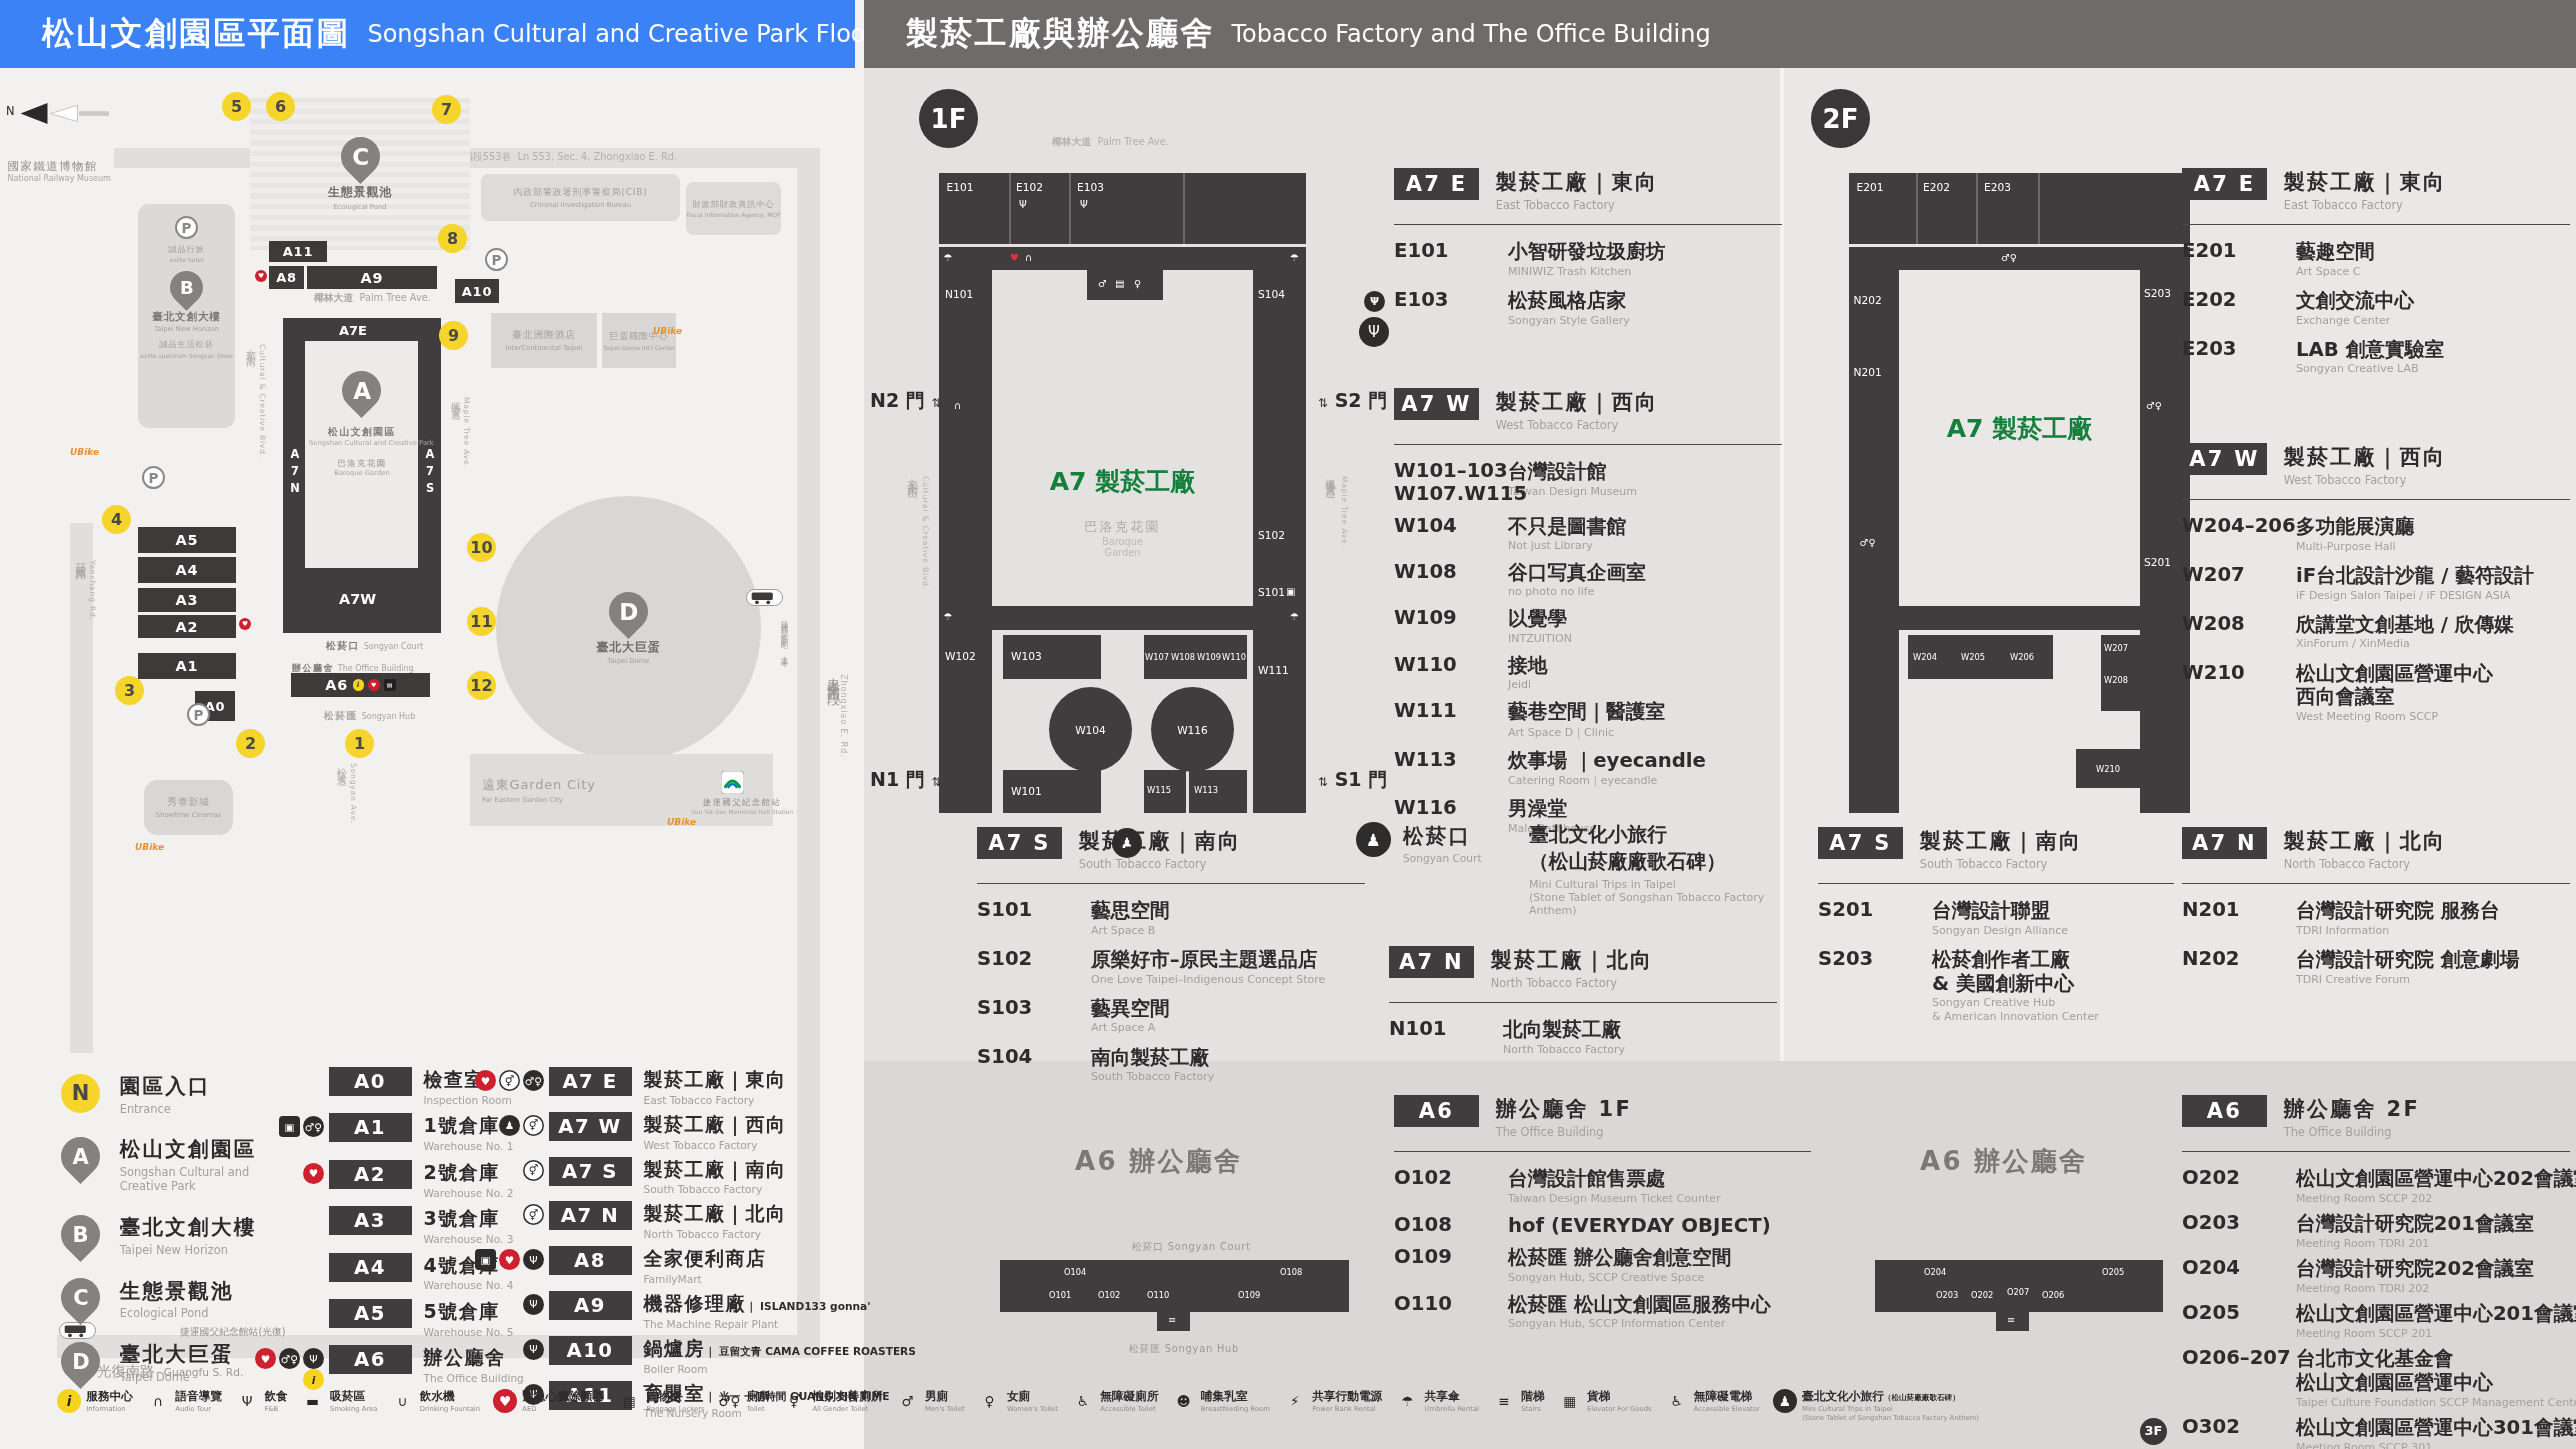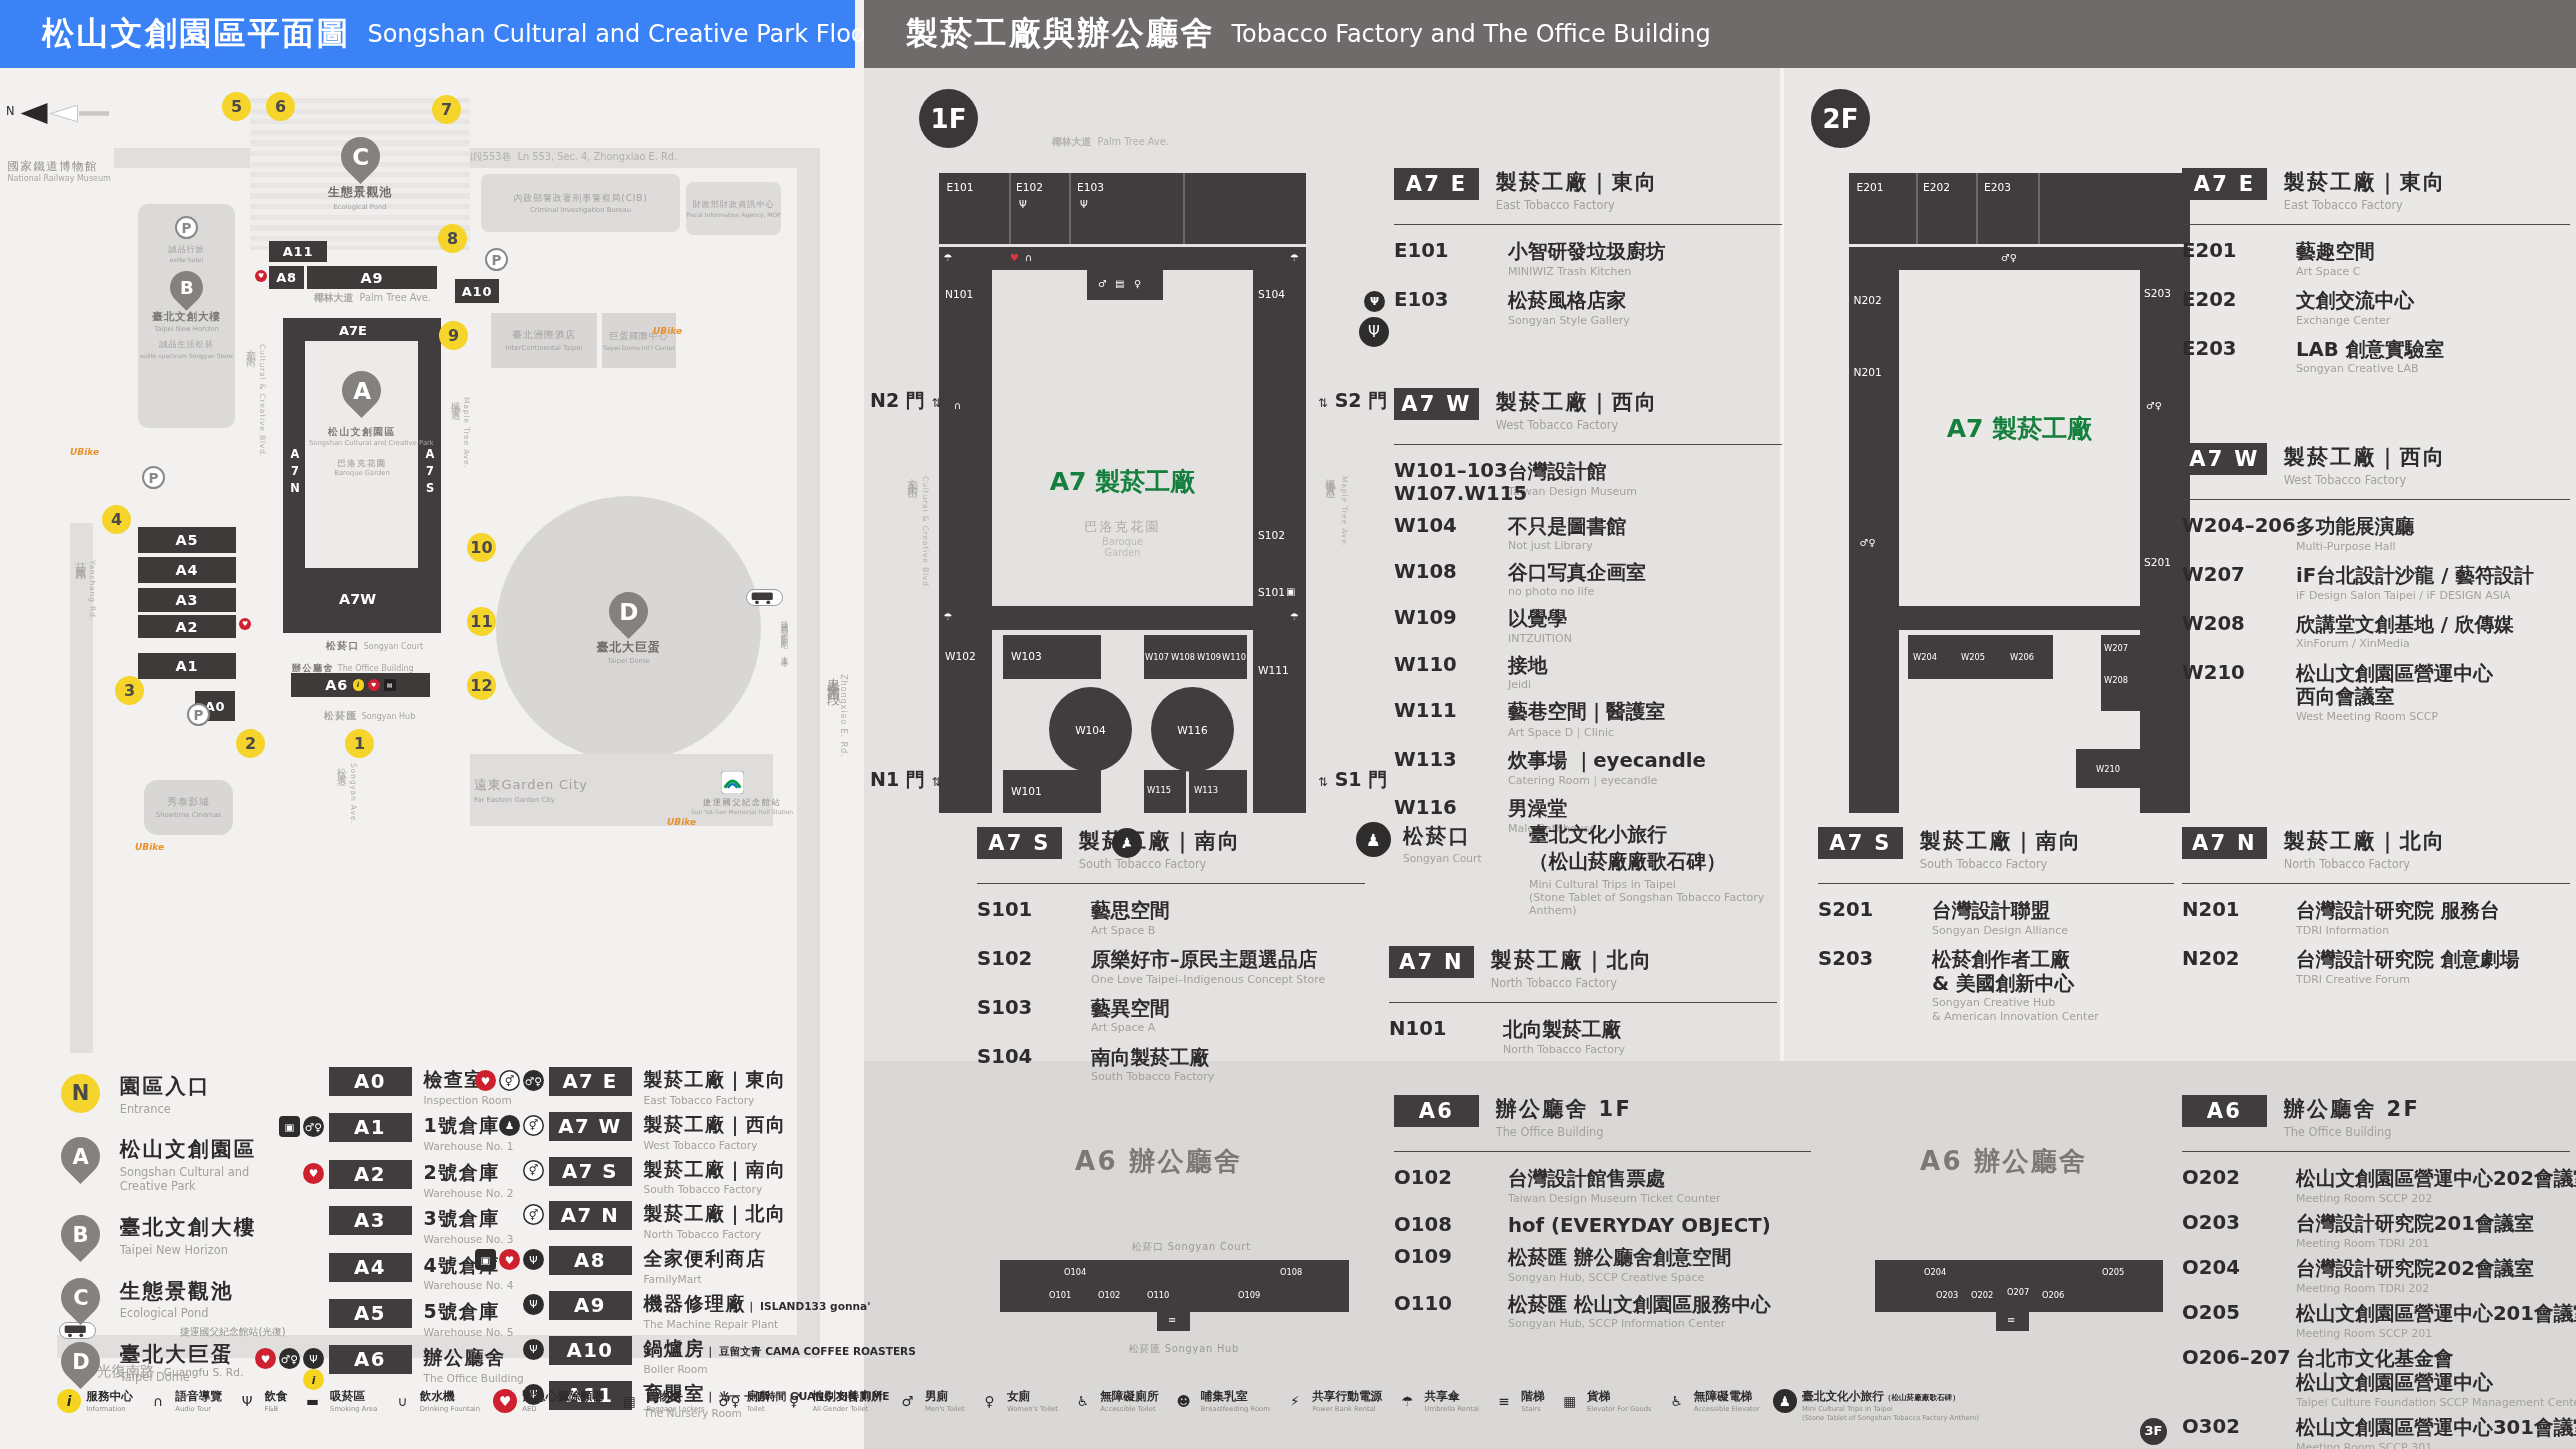--- a/index.html
+++ b/index.html
@@ -182,21 +182,21 @@
     <div class="en" style="font-size:6px">eslite hotel</div>
     <div class="pinmk" style="position:relative;margin-top:7.6px;width:33px;height:33px">
         <span style="font-size:18px">B</span>
       </div>
     <div class="zh" style="color:#7c7a78;font-weight:bold;margin-top:6px">臺北文創大樓</div>
     <div class="en">Taipei New Horizon</div>
     <div class="zh" style="font-size:8.3px;margin-top:6px">誠品生活松菸</div>
     <div class="en" style="font-size:6px">eslite spectrum Songyan Store</div>
   </div>
 
-  <div class="gbldg" style="left:481px;top:106px;width:199px;height:58px;background:#dddcda;border-radius:7.6px">
+  <div class="gbldg" style="left:481px;top:106px;width:199px;height:47px;background:#dddcda;border-radius:7.6px">
     <div class="zh" style="font-size:9px">內政部警政署刑事警察局(CIB)</div>
     <div class="en">Criminal Investigation Bureau</div>
   </div>
   <div class="gbldg" style="left:686px;top:114px;width:95px;height:53px;background:#dddcda;border-radius:7.6px">
     <div class="zh" style="font-size:8.3px">財政部財政資訊中心</div>
     <div class="en" style="font-size:6px">Fiscal Information Agency, MOF</div>
   </div>
   <div class="gbldg" style="left:491px;top:245px;width:106px;height:55px">
     <div class="zh" style="font-size:9.8px">臺北洲際酒店</div>
     <div class="en">InterContinental Taipei</div>
@@ -211,21 +211,21 @@
         <span>D</span>
       </div>
     <div class="zh" style="color:#6f6c6b;font-weight:bold;font-size:12px">臺北大巨蛋</div>
     <div class="en">Taipei Dome</div>
   </div>
 
   <div class="gbldg" style="left:144px;top:712px;width:89px;height:55px;border-radius:13.6px">
     <div class="zh" style="font-size:9.8px">秀泰影城</div>
     <div class="en">Showtime Cinemas</div>
   </div>
-  <div class="gbldg" style="left:470px;top:686px;width:303px;height:72px;background:#dedddb;align-items:flex-start;padding-left:4px;box-sizing:border-box">
+  <div class="gbldg" style="left:470px;top:686px;width:303px;height:72px;background:#dedddb;align-items:flex-start;padding-left:12px;box-sizing:border-box">
     <div class="zh" style="font-size:13px">遠東Garden City</div>
     <div class="en">Far Eastern Garden City</div>
   </div>
 
   <div class="bldg" style="left:269px;top:173px;width:58px;height:21px;font-size:13px">A11</div>
   <div class="bldg" style="left:269px;top:198px;width:35px;height:23px;font-size:13px">A8</div>
   <div class="bldg" style="left:307px;top:198px;width:130px;height:23px">A9</div>
   <div class="bldg" style="left:455px;top:211px;width:44px;height:24px;font-size:13px">A10</div>
   <div class="bldg" style="left:138px;top:459px;width:98px;height:26px">A5</div>
   <div class="bldg" style="left:138px;top:489px;width:98px;height:26px">A4</div>

